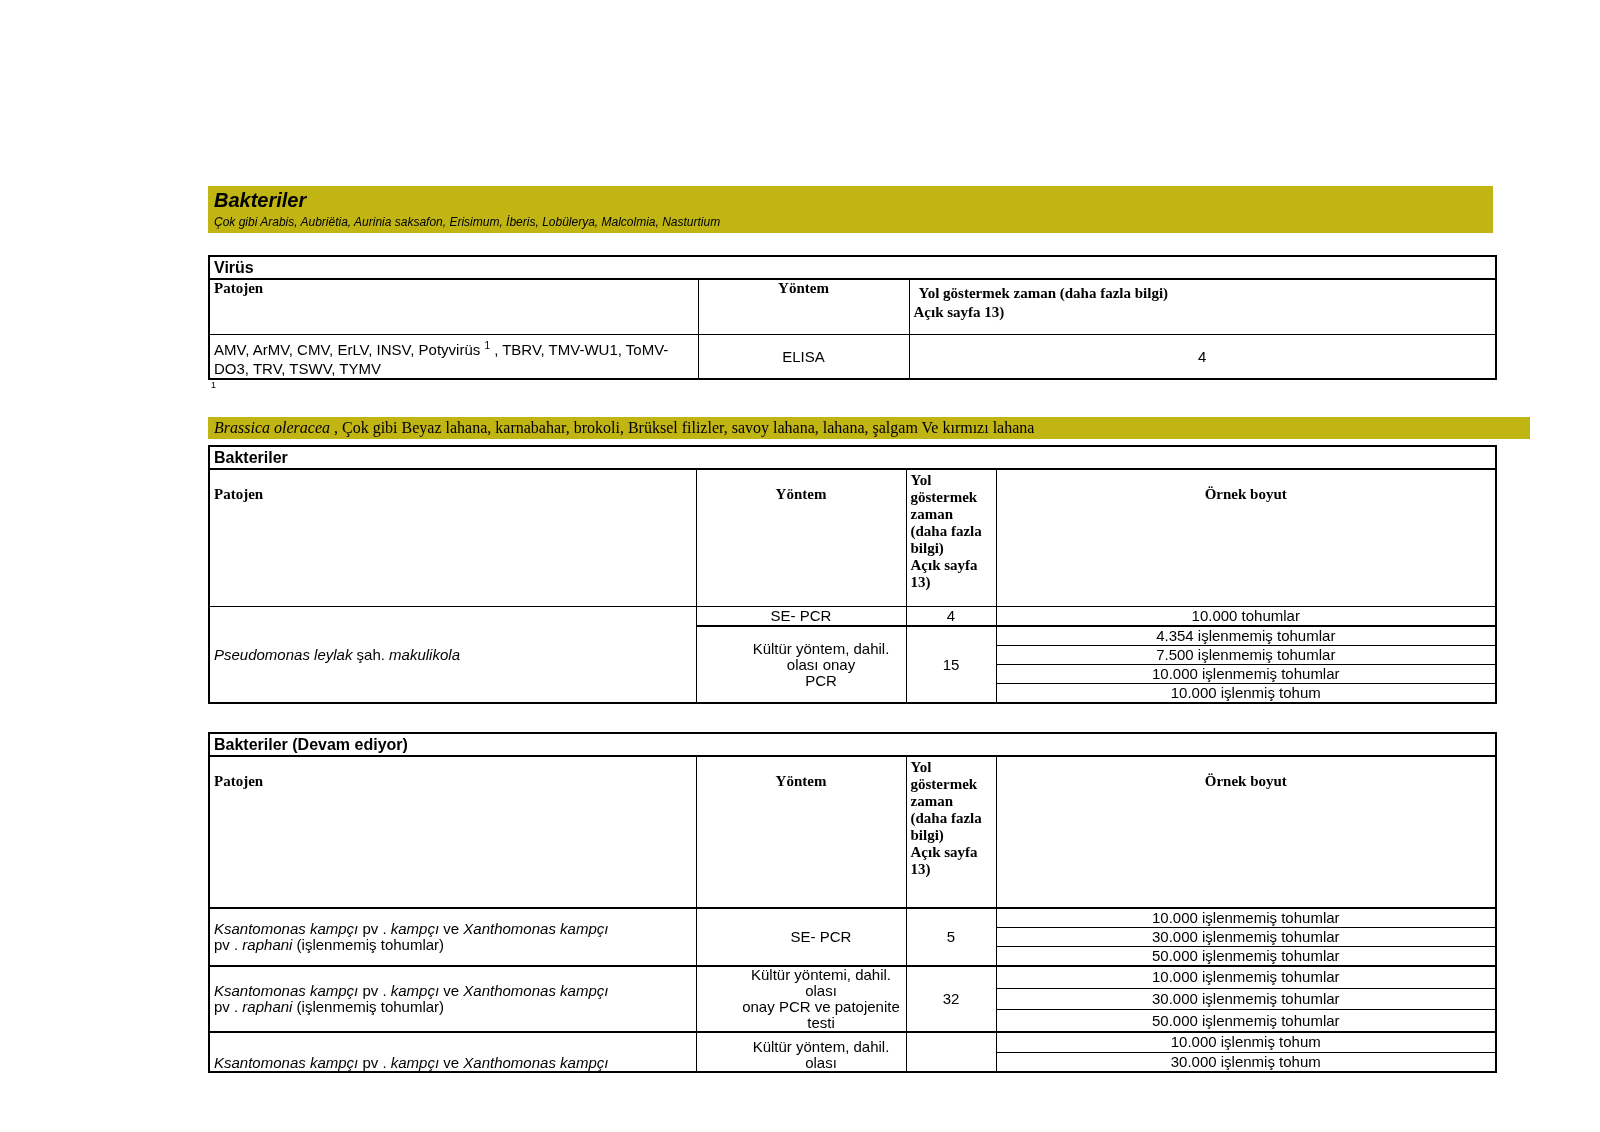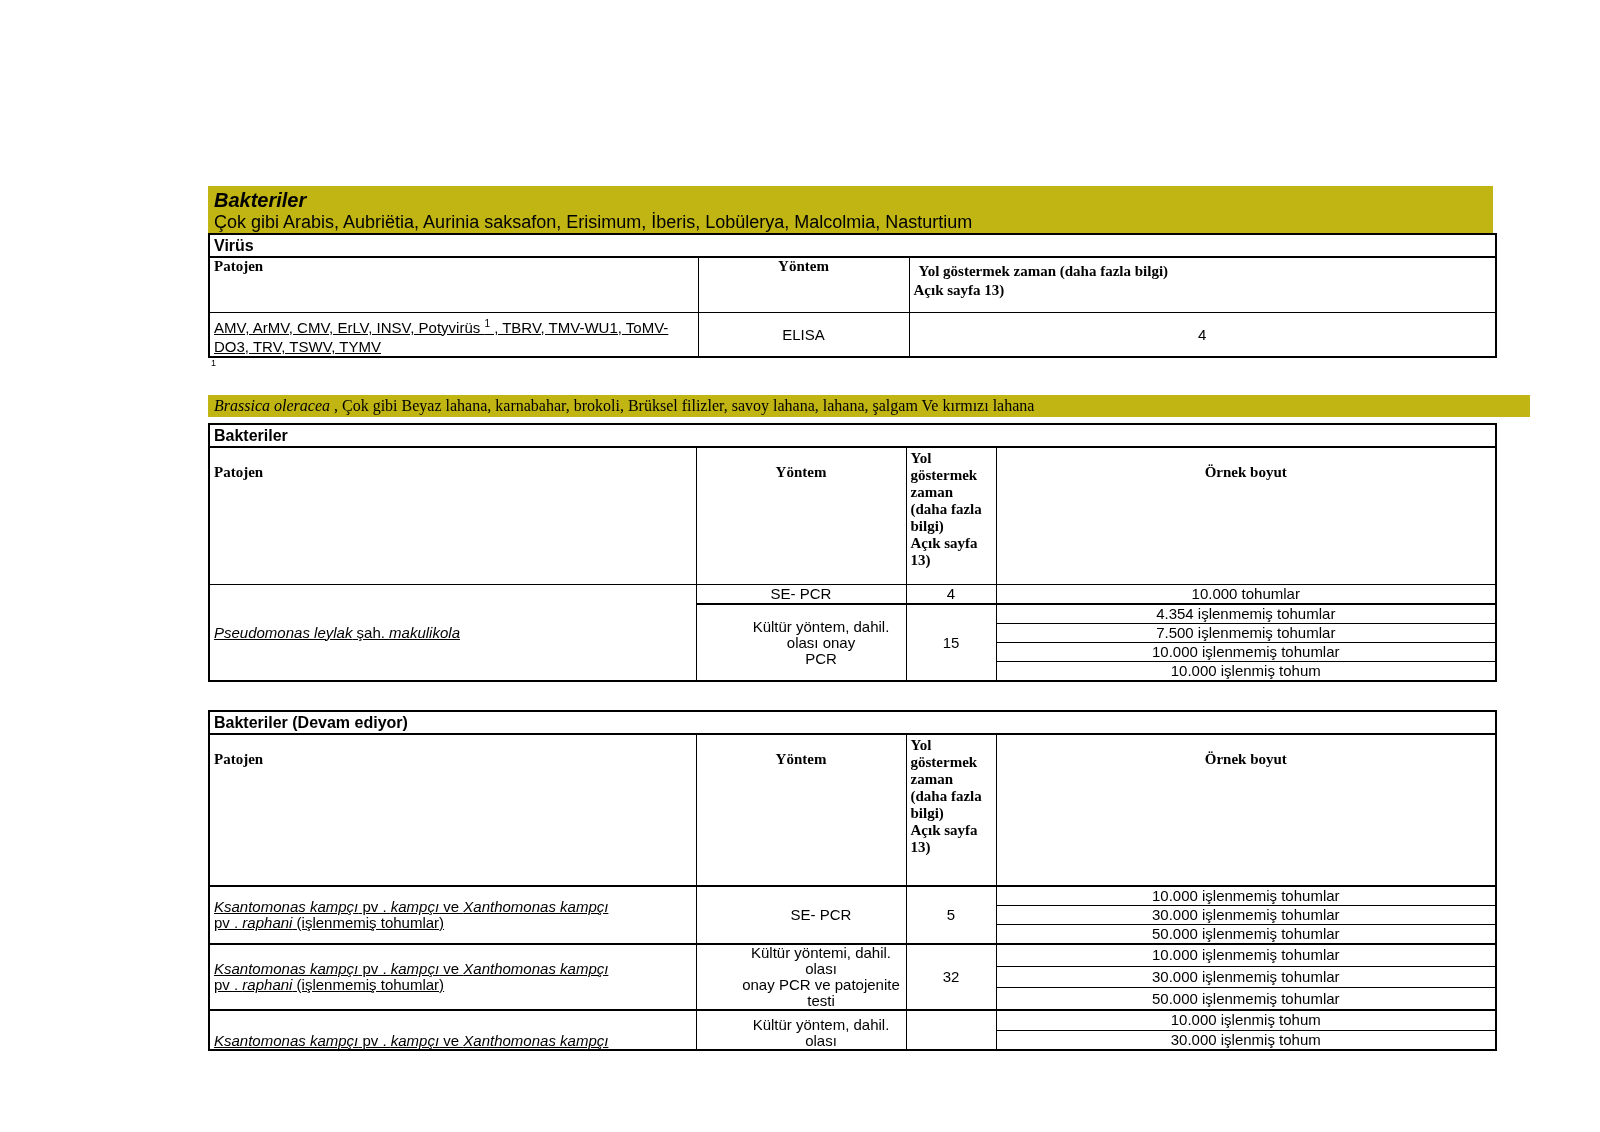--- a/index.html
+++ b/index.html
@@ -29,21 +29,22 @@
     padding: 2px 0 0 6px;
     box-sizing: border-box;
   }
   .band1 .family-title {
     font-size: 20px;
     font-weight: bold;
     font-style: italic;
     line-height: 25px;
   }
   .band1 .family-sub {
-    font-size: 18px;
+    font-size: 12px;
+    font-style: italic;
     line-height: 19px;
     white-space: nowrap;
   }
   .band2 {
     margin-top: 25px;
     width: 1322px;
     height: 22px;
     line-height: 22px;
     font-size: 16px;
     padding-left: 6px;
@@ -74,36 +75,36 @@
   .outer { border: 2px solid #000; }
   .group-start td { border-top: 2px solid #000; }
 
   .hdr { font-weight: bold; }
   .center { text-align: center; }
   .v-top { vertical-align: top; }
   .v-mid { vertical-align: middle; }
   .v-bot { vertical-align: bottom; }
 
   
-  .t1 { }
+  .t1 { margin-top: 22px; }
   .t1 .header-row td { height: 50px; }
   .t1 .data-row td { height: 43px; }
   .t1 .time-hdr { line-height: 19px; padding-top: 4px; }
   .t1 .time-hdr .l1 { padding-left: 5px; }
 
   
   .t2 { margin-top: 6px; }
   .t3 { margin-top: 28px; }
   .t2 .header-row td { height: 120px; }
   .t3 .header-row td { height: 134px; }
   .header-row td { vertical-align: top; font-family: Liberation Serif, serif; }
   .header-row .pad-label { padding-top: 16px; }
   .time-col-hdr { line-height: 17px; padding-top: 2px; }
   .srow td { height: 18px; line-height: 16px; }
-  .pathogen-cell { line-height: 19px; text-decoration: underline; }
+  .pathogen-cell { line-height: 19px; }
   .method-lines { line-height: 17px; padding-left: 44px; }
   sup { font-size: 10px; }
 
   .footnote {
     font-size: 9px;
     line-height: 10px;
     padding-left: 3px;
     height: 12px;
   }
 </style>

